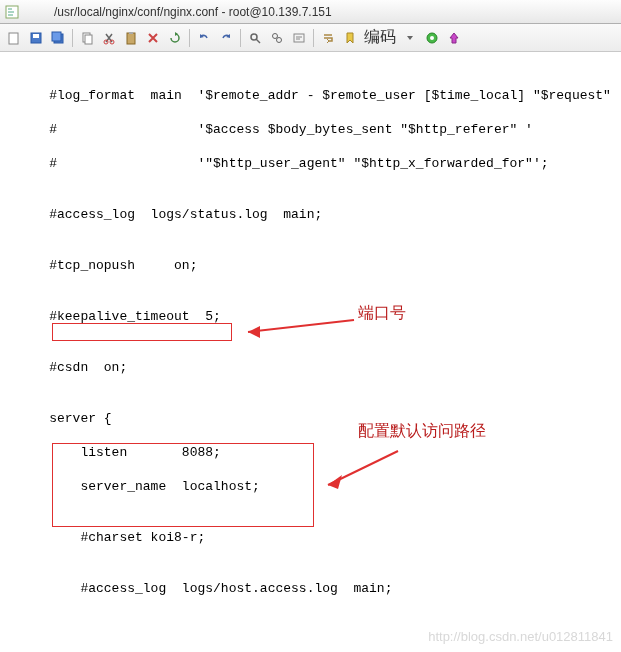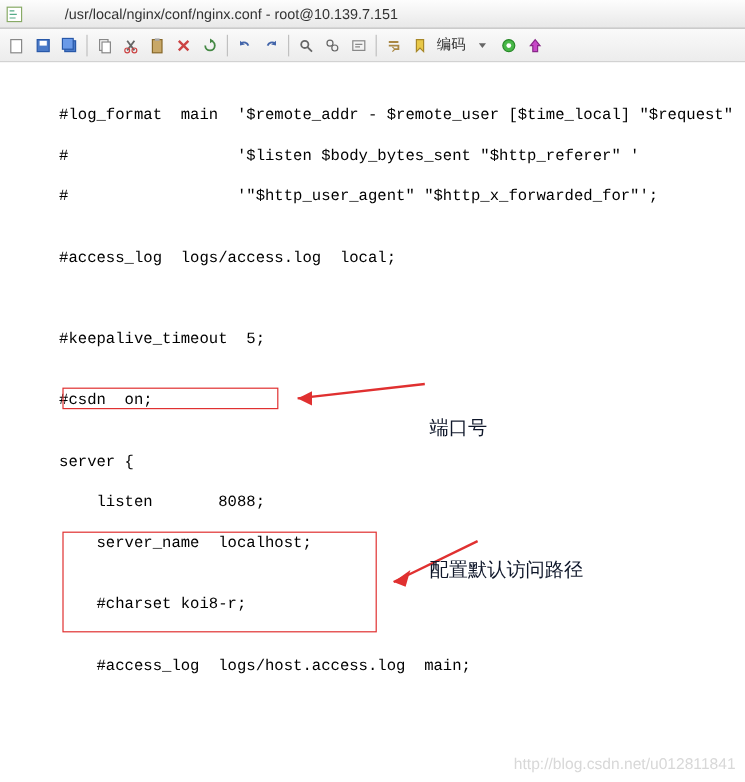--- a/index.html
+++ b/index.html
@@ -51,46 +51,45 @@
   cursor: pointer;
   border-radius: 2px;
 }
 .tb-sep {
   width: 1px;
   height: 18px;
   background: #c0c0c0;
   margin: 0 2px;
 }
 .tb-label {
-  font-size: 12px;
+  font-size: 16px;
   color: #333;
   padding: 0 2px;
 }
 .editor {
   position: relative;
   padding: 18px 8px 8px 18px;
   font-family: "Courier New", monospace;
   font-size: 13px;
   line-height: 17px;
   color: #000;
   white-space: pre;
   background: #fff;
 }
 .highlight-box {
   position: absolute;
   border: 1px solid #e03030;
   pointer-events: none;
 }
 .annotation {
   position: absolute;
-  color: #0f172a;
-  font-family: Liberation Mono, monospace;
+  color: #b91c1c;
+  font-family: Liberation Serif, serif;
   font-size: 16px;
   pointer-events: none;
-  margin-top: 46px;
 }
 .arrow {
   position: absolute;
   pointer-events: none;
 }
 .watermark {
   position: absolute;
   bottom: 8px;
   right: 8px;
   color: #d8d8d8;
@@ -219,25 +218,26 @@
     </div>
   <div class="tb-btn">
       <svg width="14" height="14">
         <path d="M7 2 L3 7 L5 7 L5 12 L9 12 L9 7 L11 7 Z" fill="#c848c8" stroke="#882888"></path>
       </svg>
     </div>
 </div>
 
 <div class="editor">
 <div>    #log_format  main  '$remote_addr - $remote_user [$time_local] "$request" '</div>
-<div>    #                  '$listen $body_bytes_sent "$http_referer" '</div>
+<div>    #                  '$access $body_bytes_sent "$http_referer" '</div>
 <div>    #                  '"$http_user_agent" "$http_x_forwarded_for"';</div>
 <div></div>
-<div>    #access_log  logs/access.log  local;</div>
-<div></div>
+<div>    #access_log  logs/status.log  main;</div>
+<div></div>
+<div>    #tcp_nopush     on;</div>
 <div></div>
 <div>    #keepalive_timeout  5;</div>
 <div></div>
 <div>    #csdn  on;</div>
 <div></div>
 <div>    server {</div>
 <div>        listen       8088;</div>
 <div>        server_name  localhost;</div>
 <div></div>
 <div>        #charset koi8-r;</div>

